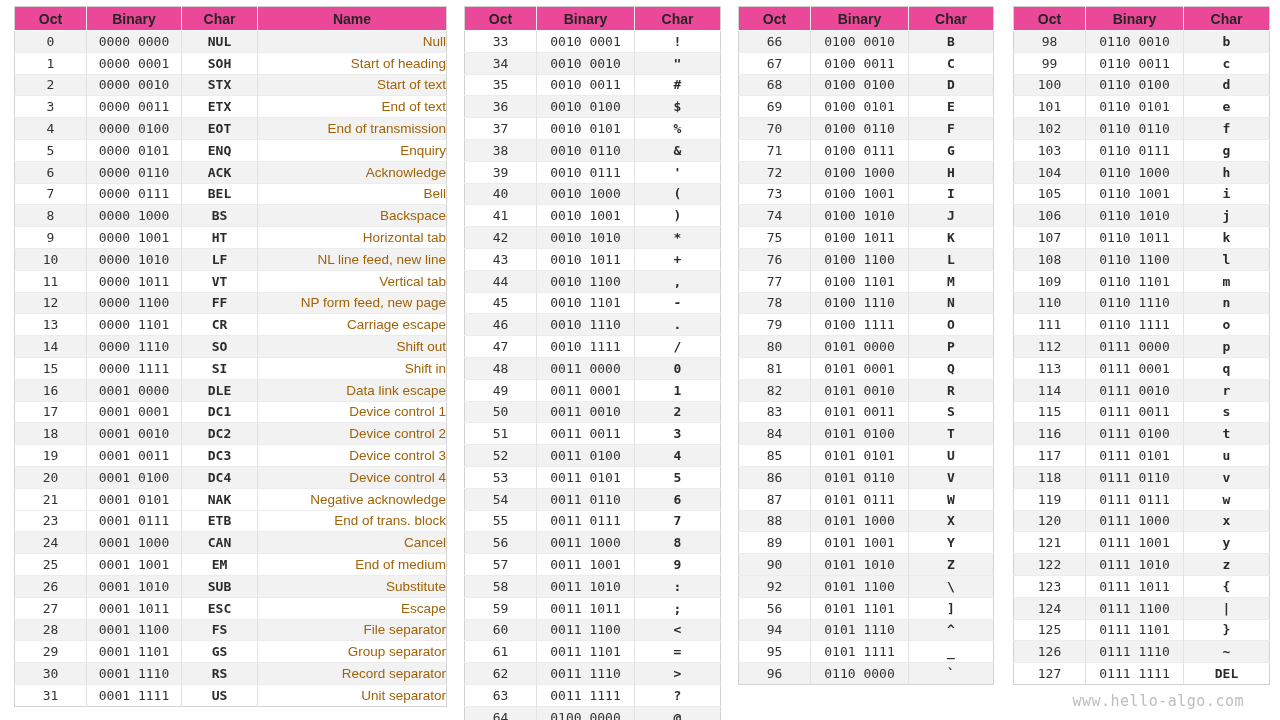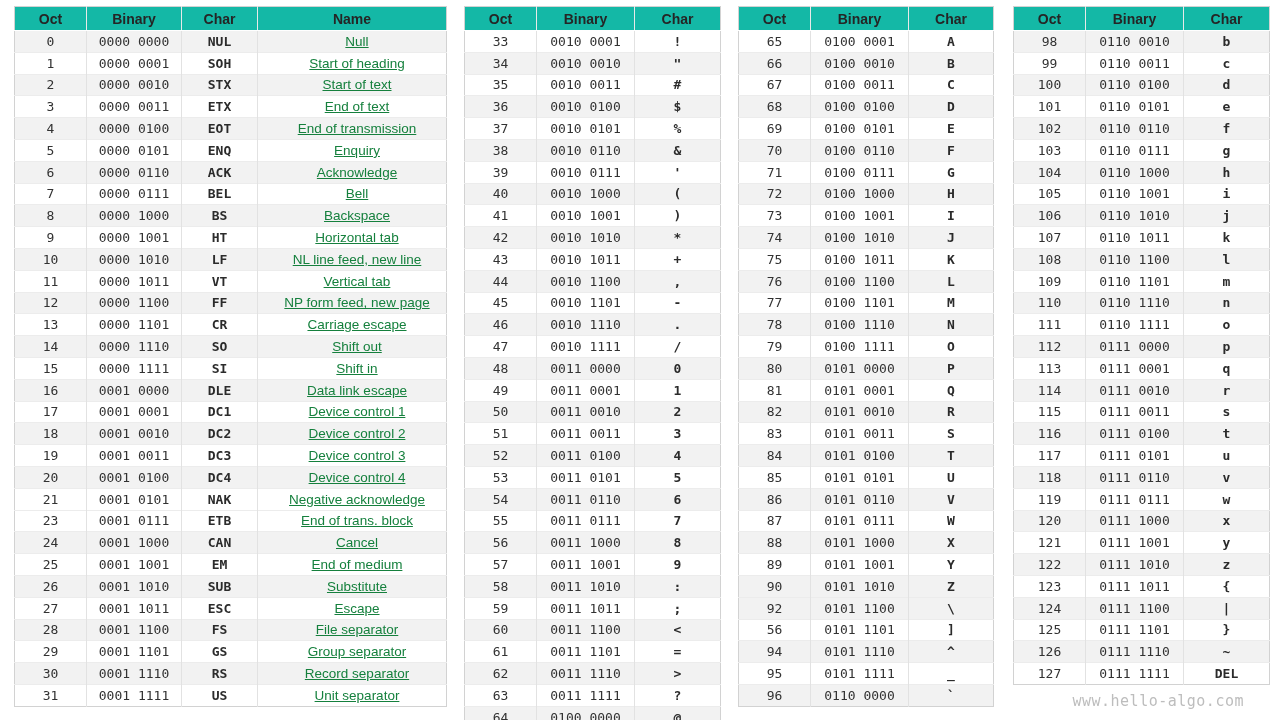--- a/index.html
+++ b/index.html
@@ -17,21 +17,21 @@
   .panel { flex: none; }
   .panel + .panel { margin-left: 17px; }
   .panel:last-child { margin-left: 19px; }
 
   table {
     border-collapse: collapse;
     table-layout: fixed;
     border: 1px solid #d2d2d2;
   }
   th {
-    background: #14b8a6;
+    background: #ec4899;
     color: #252525;
     font: bold 14px "Liberation Sans", sans-serif;
     height: 23px;
     text-align: center;
     border-right: 1px solid #e9e9e9;
     border-bottom: 1px solid #ffffff;
     padding: 0;
   }
   td {
     height: 20.8px;
@@ -41,24 +41,23 @@
     font: 13px "DejaVu Sans Mono", monospace;
     border-right: 1px solid #e2e2e2;
     border-top: 1px solid #ececec;
     white-space: nowrap;
     overflow: hidden;
   }
   tr.stripe td { background: #f2f2f2; }
   td:nth-child(3) { font-weight: bold; color: #2b2b2b; }
   table.with-name td:nth-child(4) {
     font: 13.5px "Liberation Sans", sans-serif;
-    text-align: center;
+    text-align: right;
     padding-left: 10px;
-    color: #15803d;
-    text-decoration: underline;
+    color: #a16207;
   }
   th:last-child, td:last-child { border-right: none; }
 
   .watermark {
     margin-top: 7px;
     padding-right: 26px;
     text-align: right;
     font: 15px "DejaVu Sans Mono", monospace;
     letter-spacing: 0.5px;
     color: #bdbdbd;
@@ -463,25 +462,20 @@
           <col style="width:85px">
       </colgroup>
       <thead>
           <tr>
             <th>Oct</th>
             <th>Binary</th>
             <th>Char</th>
           </tr>
         </thead>
       <tbody>
-          <tr>
-            <td>65</td>
-            <td>0100 0001</td>
-            <td>A</td>
-          </tr>
           <tr class="stripe">
             <td>66</td>
             <td>0100 0010</td>
             <td>B</td>
           </tr>
           <tr>
             <td>67</td>
             <td>0100 0011</td>
             <td>C</td>
           </tr>

